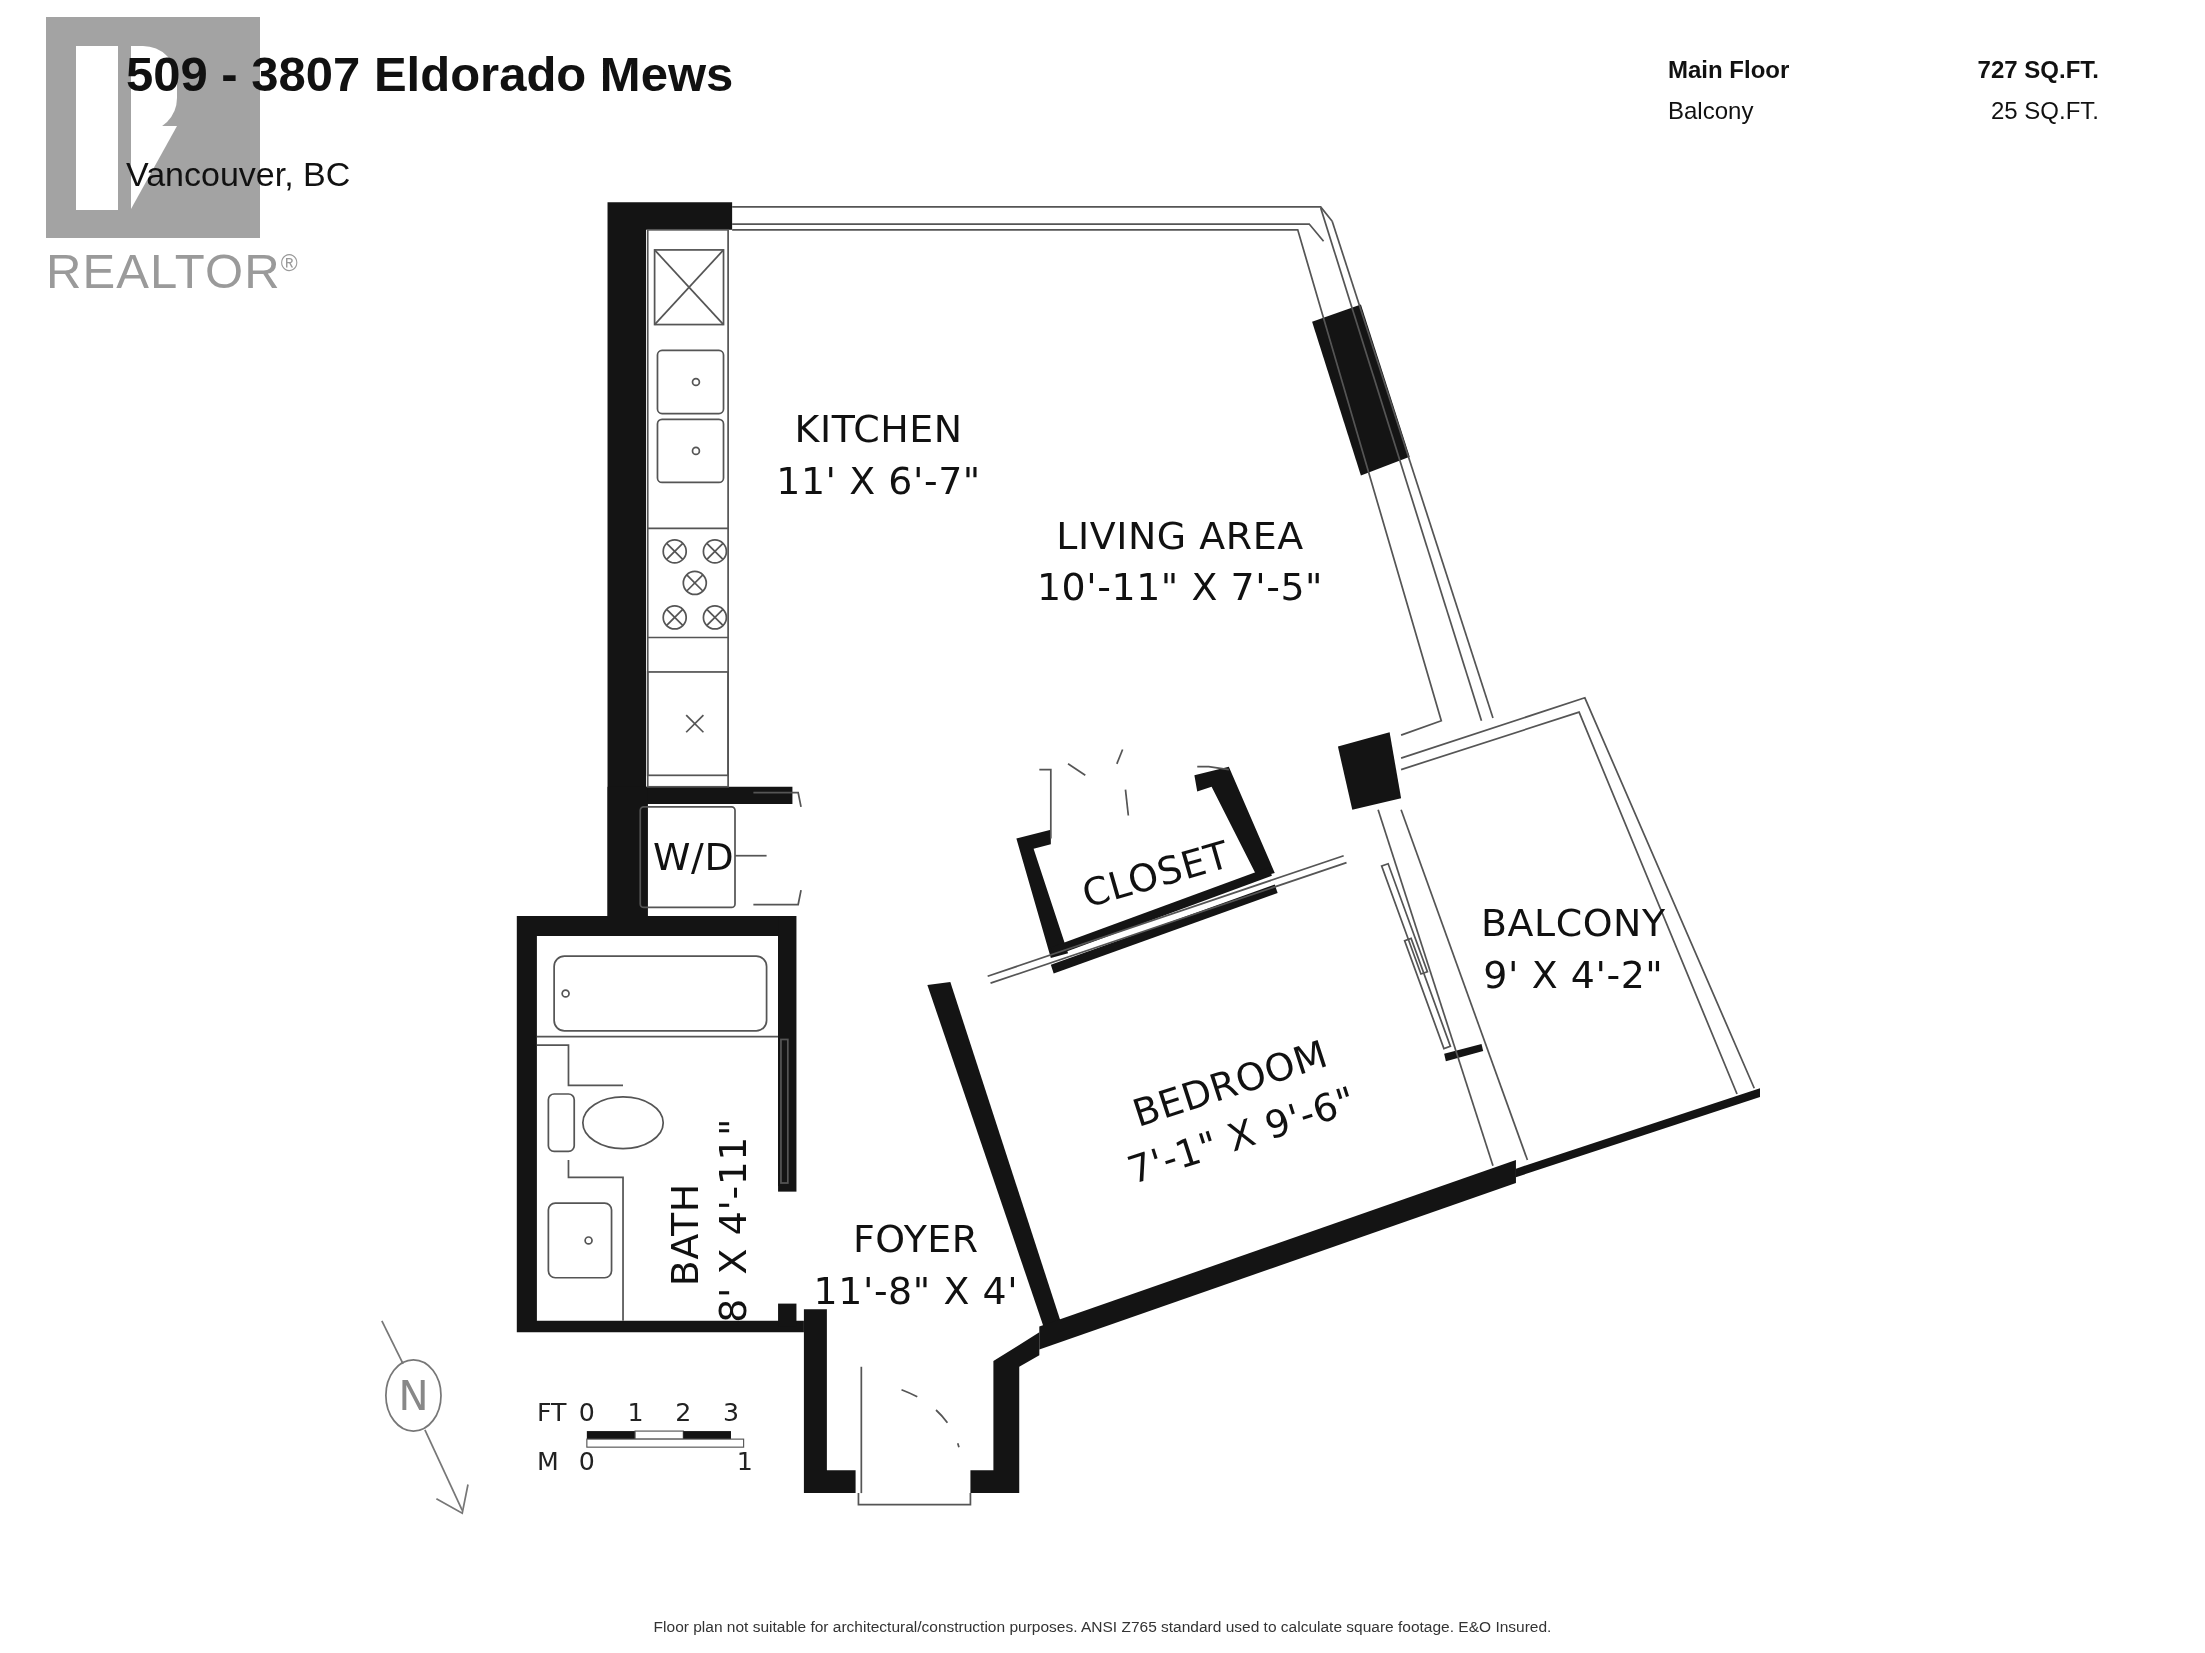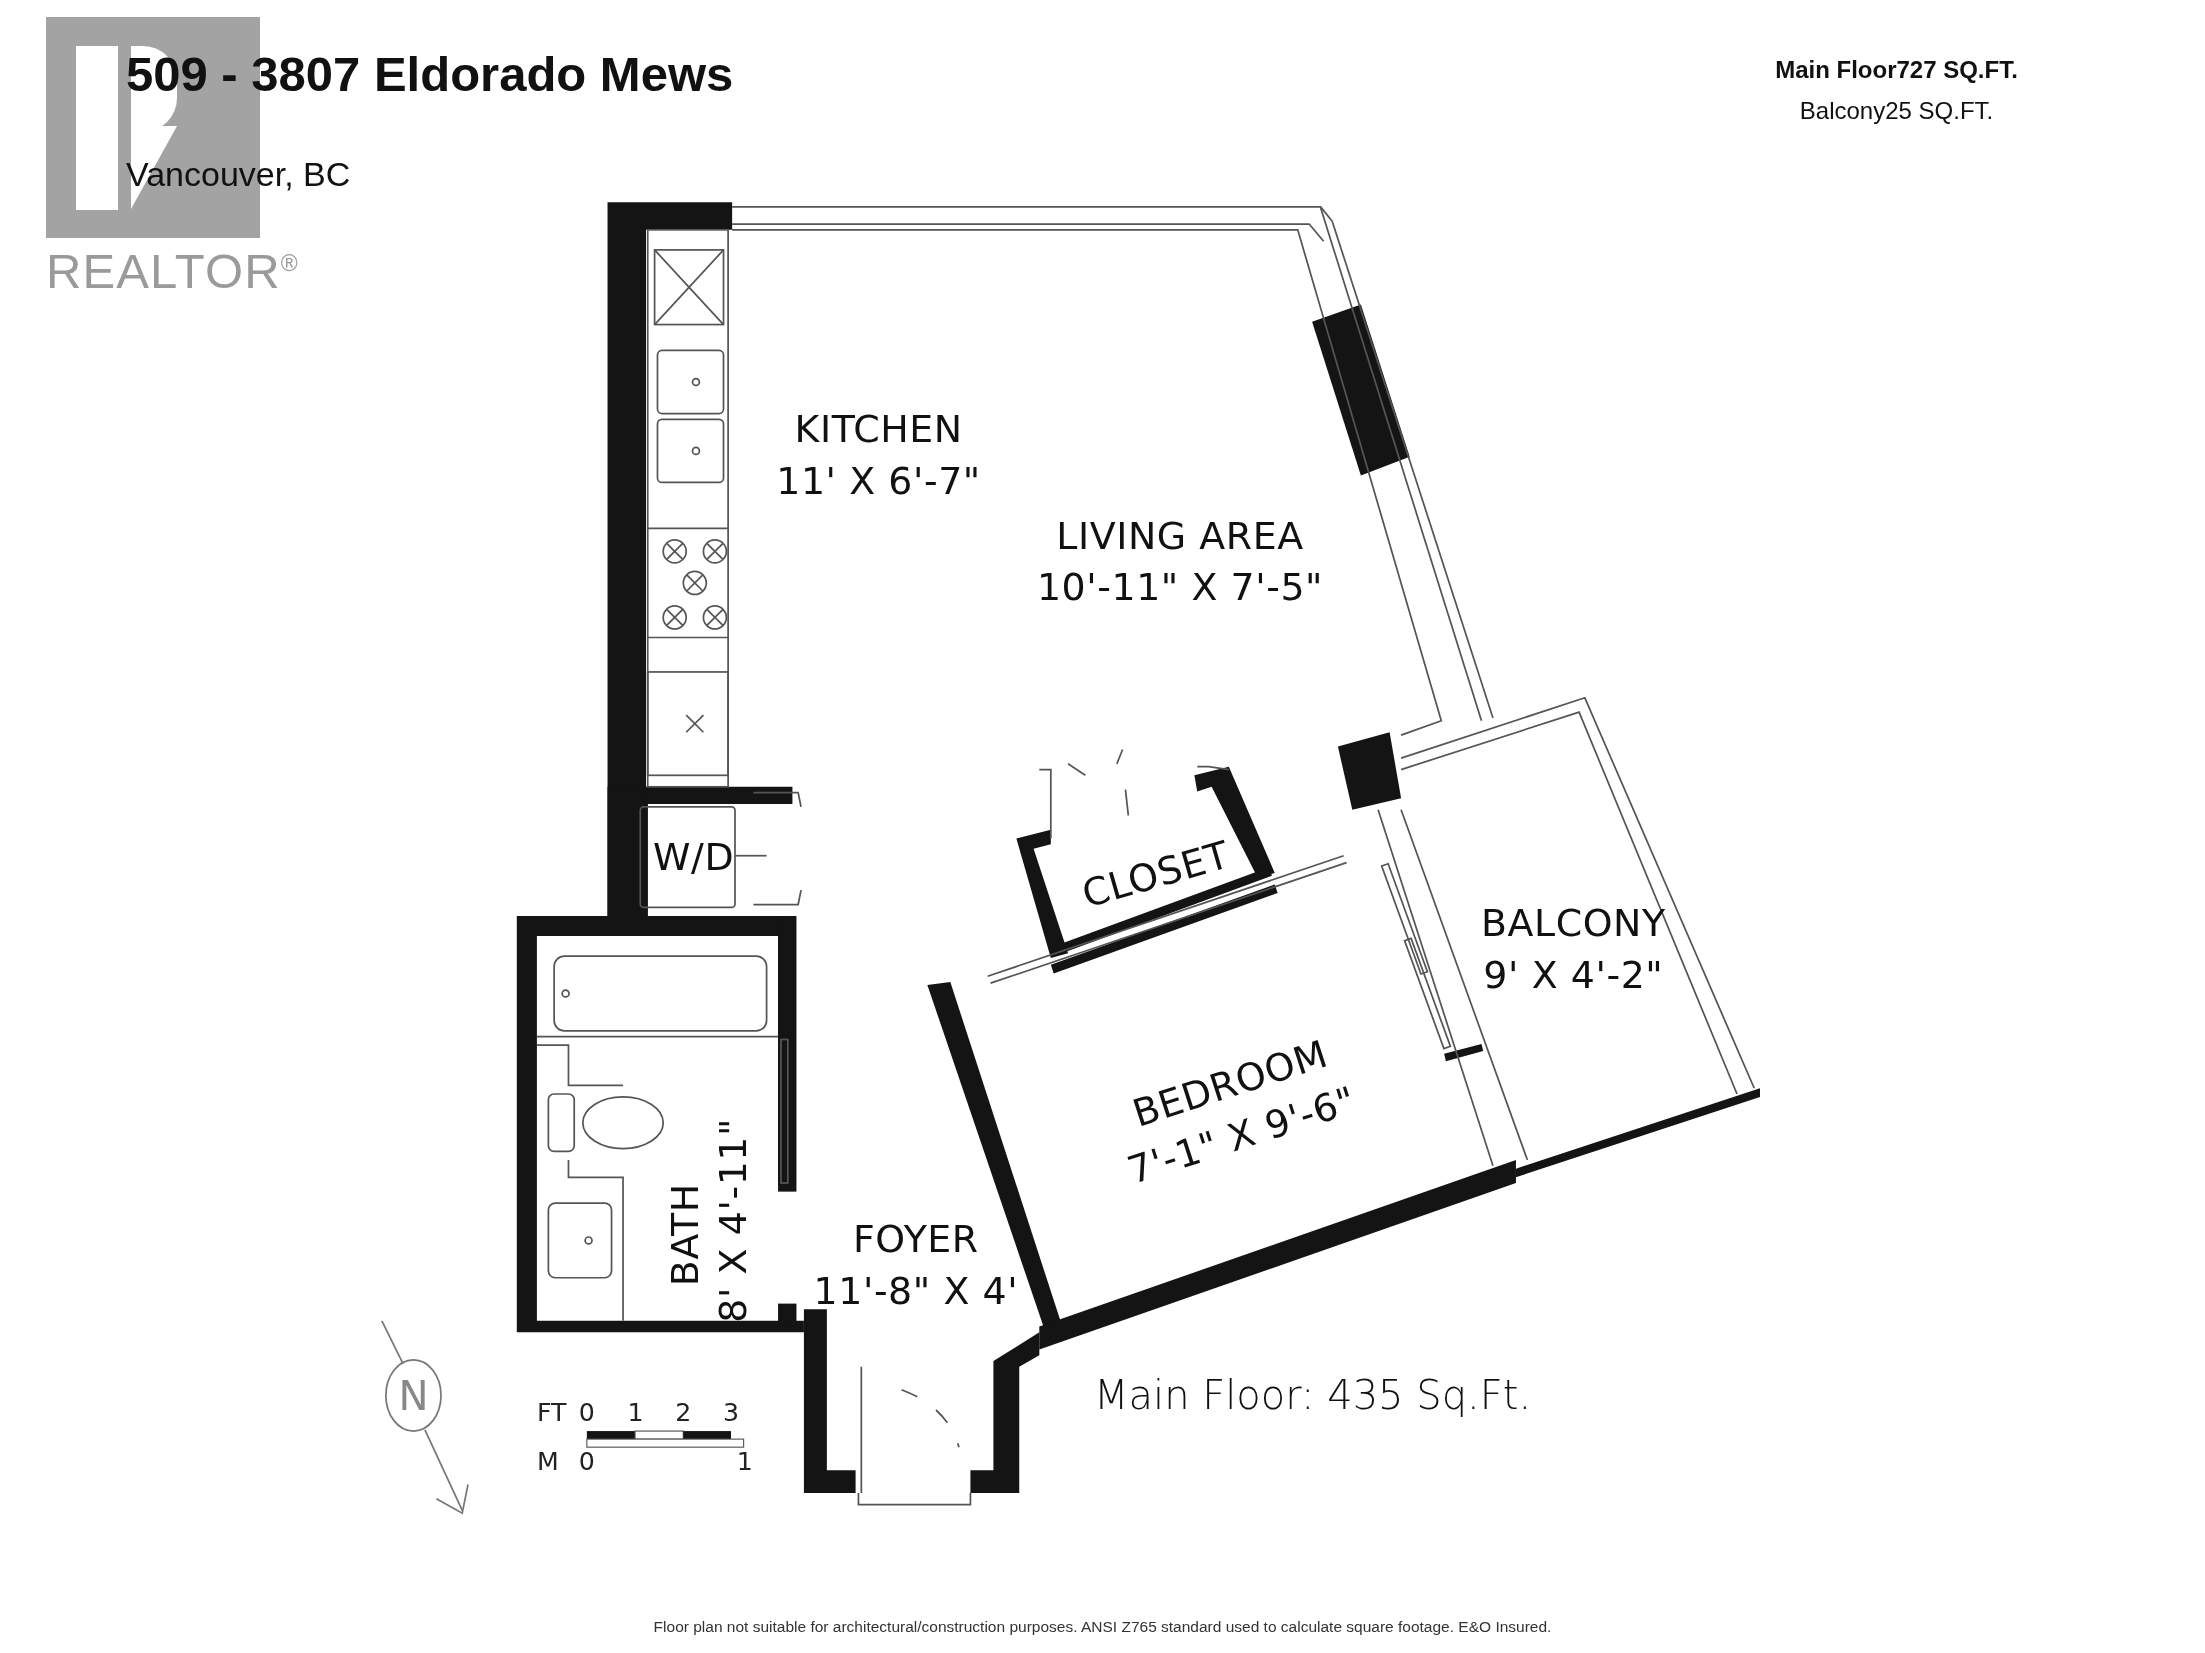--- a/index.html
+++ b/index.html
@@ -9,21 +9,21 @@
   .logo-box { width: 214px; height: 221px; background: #a3a3a3; position: relative; }
   .logo-r-stem { position: absolute; left: 30px; top: 29px; width: 42px; height: 164px; background: #fff; }
   .logo-r-bowl { position: absolute; left: 85px; top: 29px; width: 46px; height: 86px; background: #fff; border-radius: 0 34px 34px 0; }
   .logo-r-leg { position: absolute; left: 85px; top: 109px; width: 0; height: 0;
                 border-left: 0 solid transparent; border-top: 83px solid #fff; border-right: 46px solid transparent; }
   .logo-word { font-size: 49px; color: #9a9a9a; letter-spacing: 1.1px; margin-top: 4.6px; font-weight: 400; }
   .logo-word sup { font-size: 23px; }
   .title { position: absolute; left: 126px; top: 46px; font-size: 49px; font-weight: 700; color: #111; white-space: nowrap; }
   .subtitle { position: absolute; left: 126px; top: 112px; font-size: 34px; font-weight: 400; color: #111; white-space: nowrap; margin-top: 43px; }
   .area-table { position: absolute; left: 1668px; top: 49px; width: 431px; font-size: 24px; }
-  .area-row { display: flex; justify-content: center; height: 41px; align-items: center; margin-left: 26px; }
+  .area-row { display: flex; justify-content: space-between; height: 41px; align-items: center; }
   .area-row.bold { font-weight: 700; }
   .plan { position: absolute; left: 0; top: 0; }
   .room-label { font-family: "DejaVu Sans", sans-serif; font-size: 66px; fill: #111; letter-spacing: 1px; }
   .summary { position: absolute; left: 1094px; top: 1370px; font-size: 40px; line-height: 51px;
              font-family: "DejaVu Sans", sans-serif; font-weight: 300; }
   .footer { position: absolute; left: 0; width: 2205px; top: 1571px; text-align: center; font-size: 15.5px; color: #333; line-height: 23px; margin-top: 44px; }
   .scale-text { font-family: "DejaVu Sans", sans-serif; font-size: 44px; fill: #222; }
 </style>
 </head>
 <body>
@@ -198,19 +198,18 @@
     <rect x="1106" y="2492" width="84" height="14" fill="#fff" stroke="#555" stroke-width="2"></rect>
     <rect x="1190" y="2492" width="83" height="14" fill="#141414"></rect>
     <rect x="1022" y="2506" width="273" height="14" fill="#fff" stroke="#555" stroke-width="2"></rect>
     <text class="scale-text" x="935" y="2560">M</text>
     <text class="scale-text" x="1022" y="2560" text-anchor="middle">0</text>
     <text class="scale-text" x="1297" y="2560" text-anchor="middle">1</text>
   </g>
 </svg>
 
 <div class="summary">
-  <div>Main Floor: 435 Sq.Ft.</div>
 </div>
 
 <div class="footer">
   <div>Floor plan not suitable for architectural/construction purposes. ANSI Z765 standard used to calculate square footage. E&amp;O Insured.</div>
 </div>
 
 
 </body></html>

